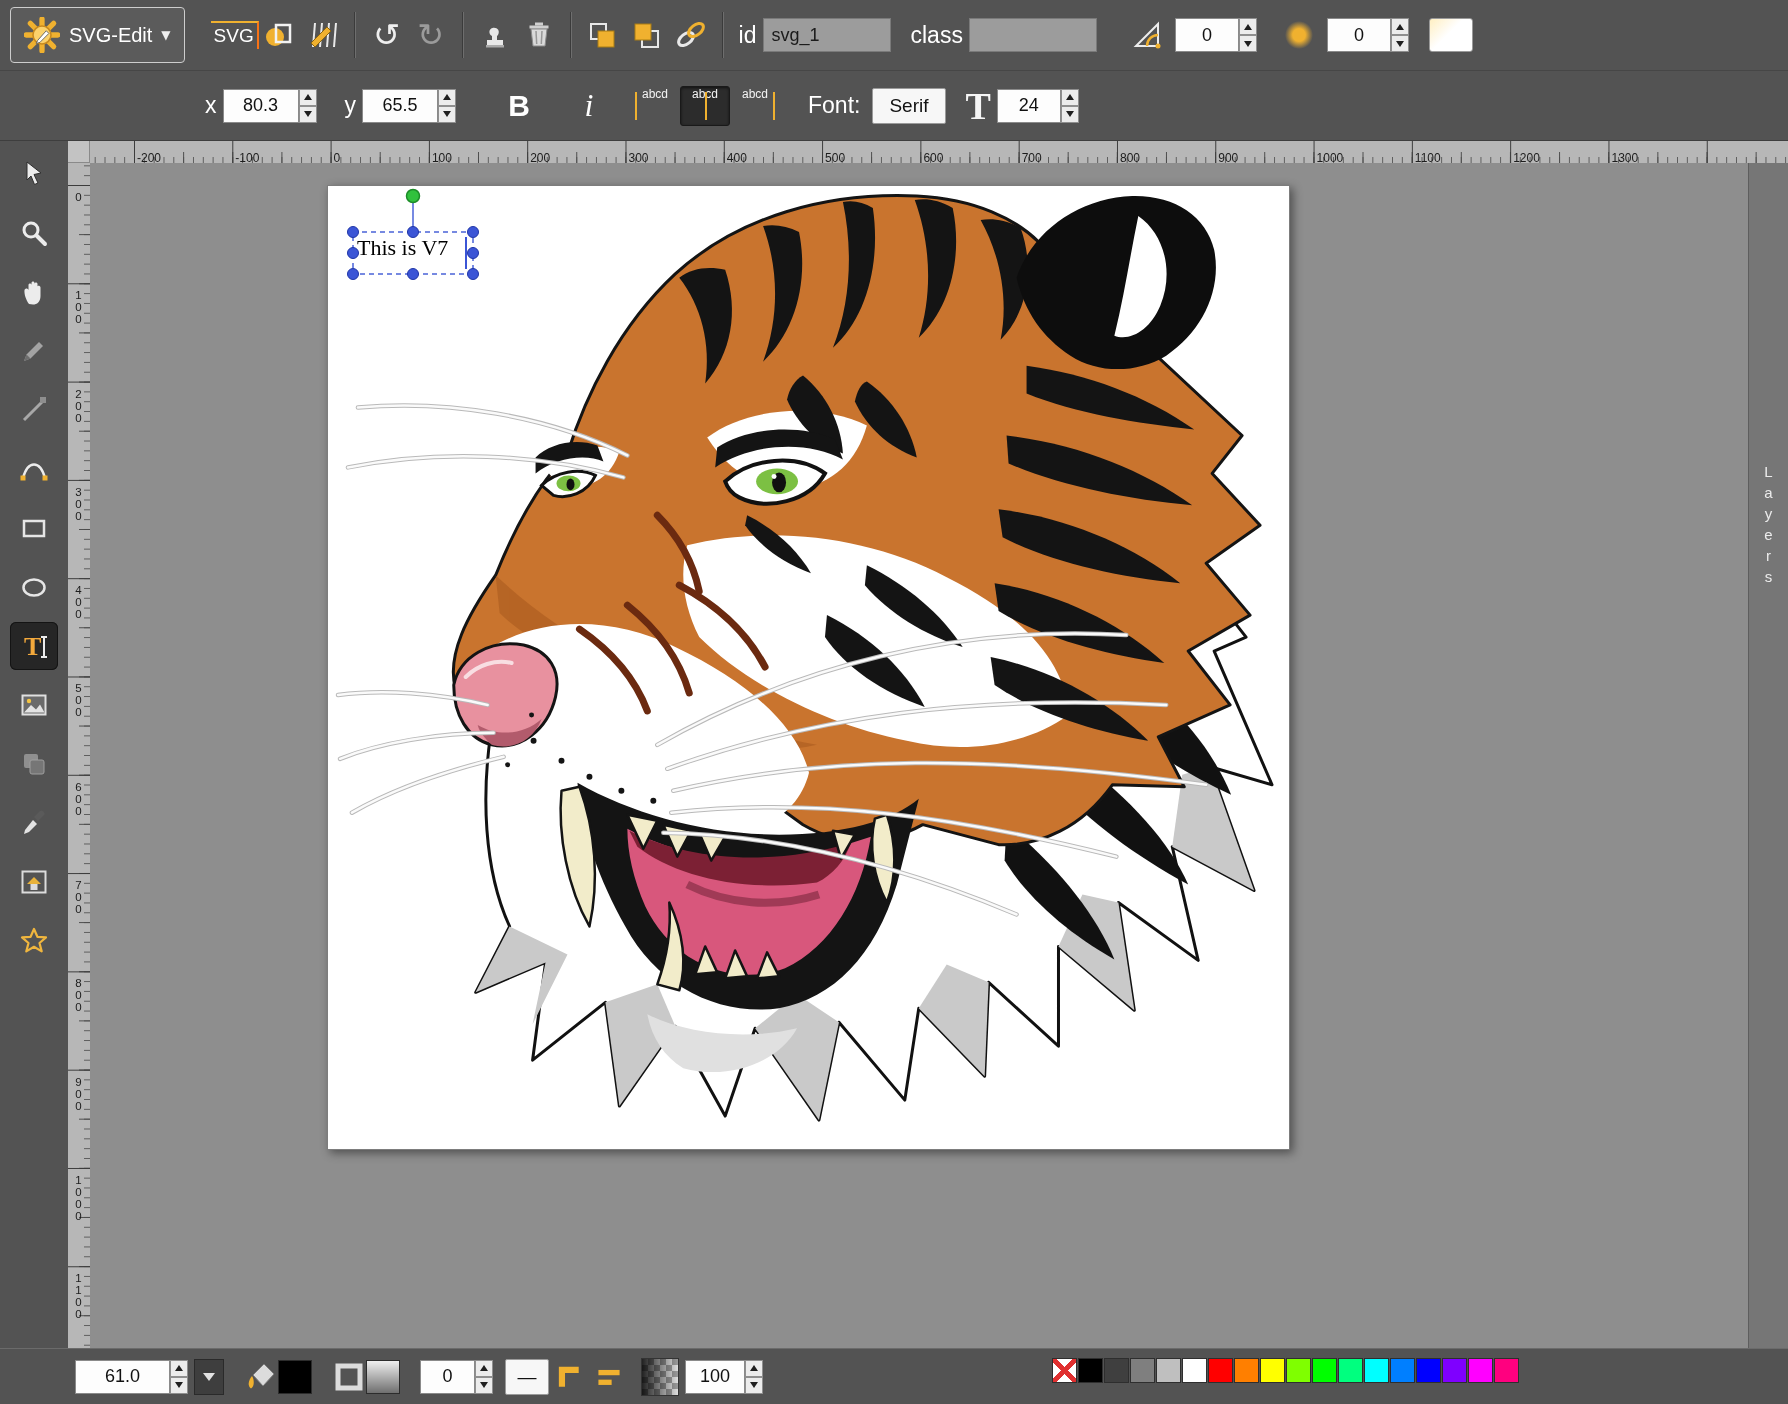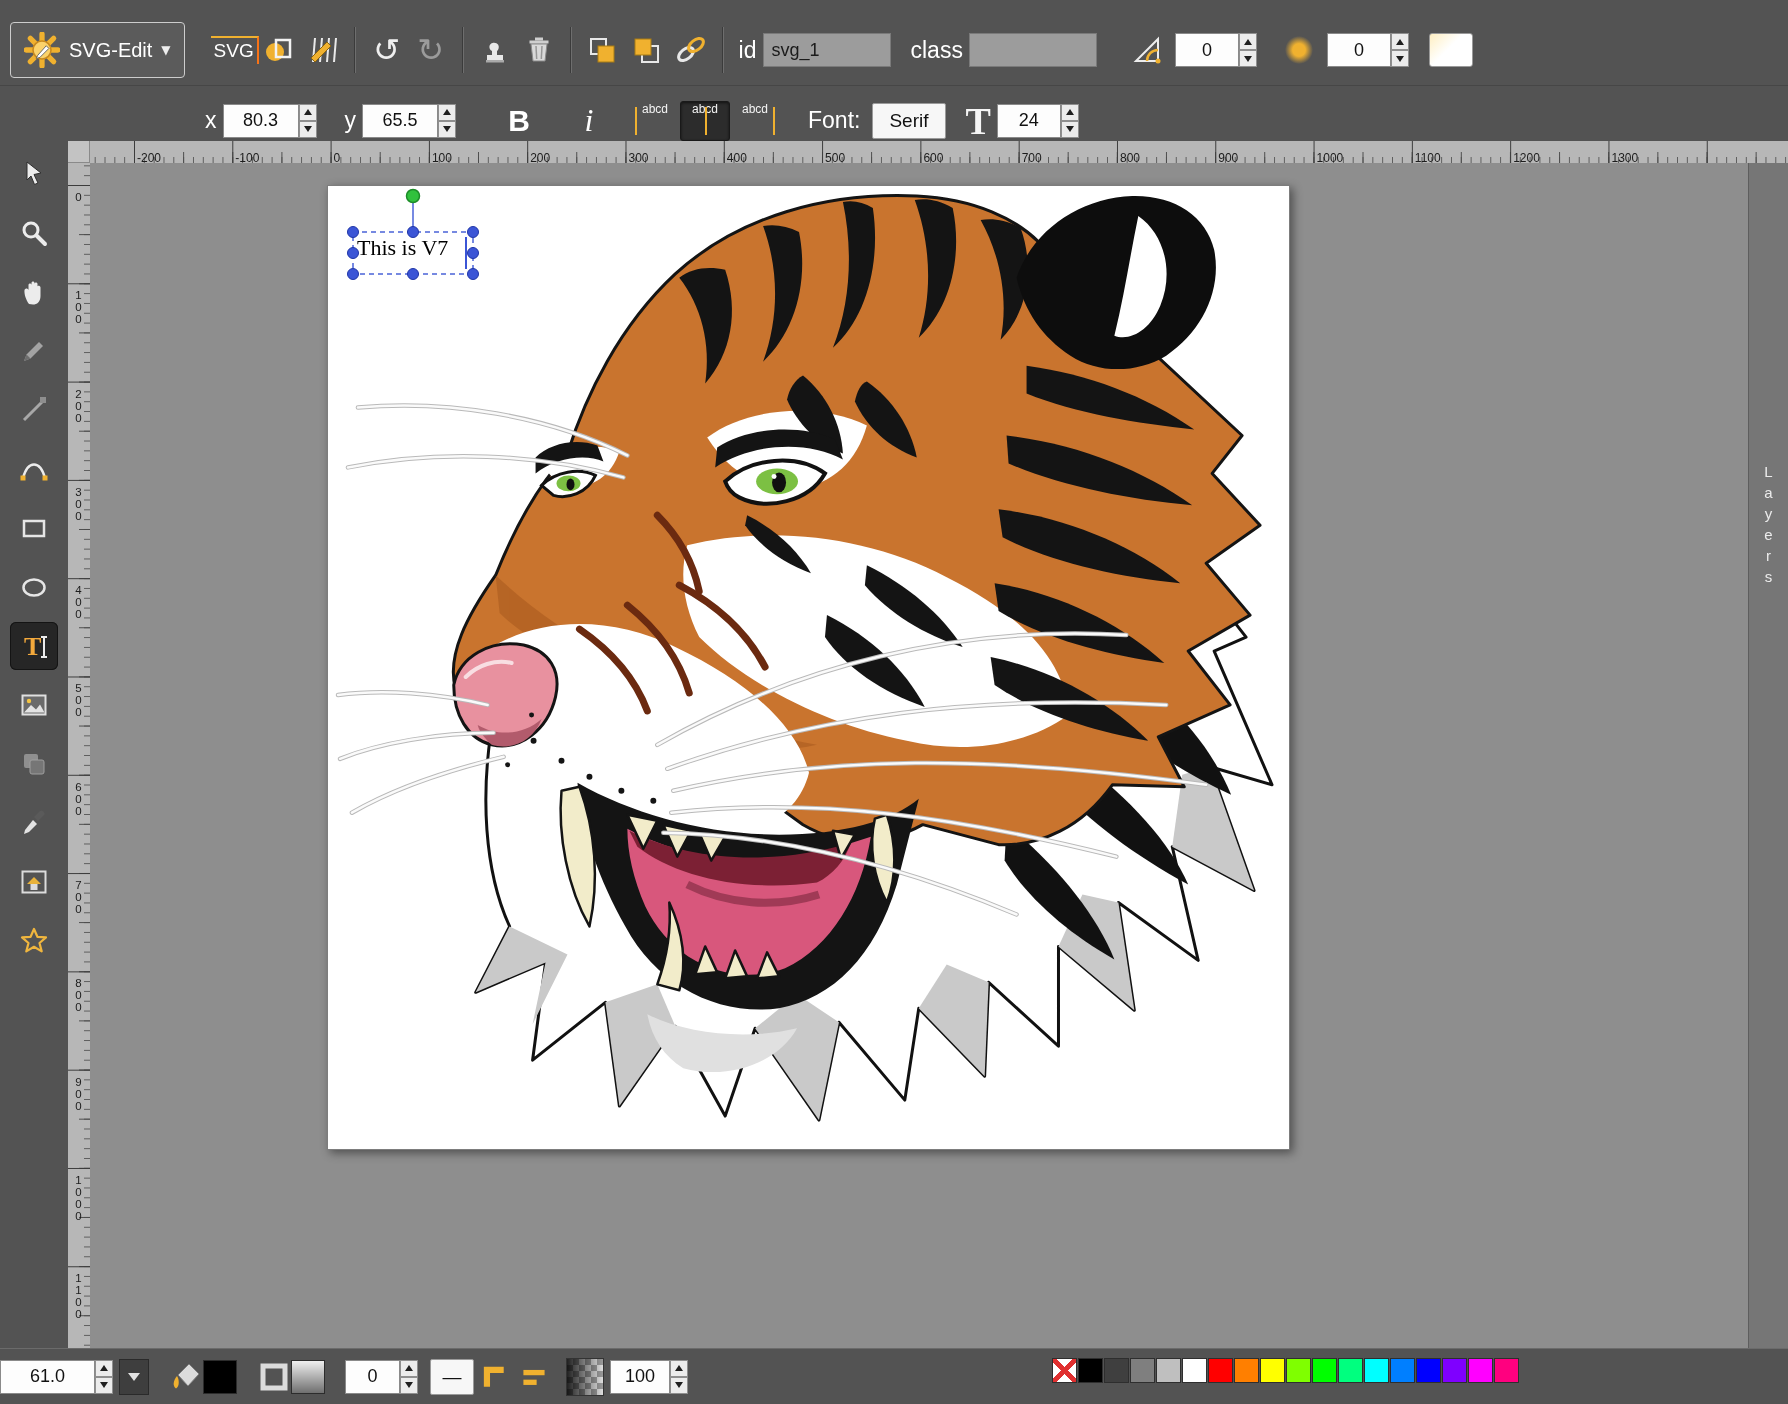--- a/index.html
+++ b/index.html
@@ -1,20 +1,20 @@
 <!DOCTYPE html>
 <html><head>
 <meta charset="utf-8">
 <style>
   *{margin:0;padding:0;box-sizing:border-box}
   html,body{width:1788px;height:1404px;overflow:hidden;background:#505050;font-family:"Liberation Sans",sans-serif;}
   #app{position:relative;width:1788px;height:1404px;background:#535353;}
 
   
-  .bar{position:absolute;left:0;right:0;display:flex;align-items:center;background:#535353;margin-top:15px;}
+  .bar{position:absolute;left:0;right:0;display:flex;align-items:center;background:#535353;}
   #topbar1{top:0;height:71px;border-bottom:1px solid #464646;padding:0 10px;}
   #topbar2{top:71px;height:70px;border-bottom:1px solid #3e3e3e;padding-left:205px;}
   .sep{width:2px;height:46px;margin:0 9px;background:#3b3b3b;border-right:1px solid #6e6e6e;flex:0 0 auto;}
   .tbtn{width:44px;height:44px;display:flex;align-items:center;justify-content:center;background:transparent;border:none;border-radius:4px;cursor:pointer;flex:0 0 auto;}
   .glyph{font-family:"DejaVu Sans",sans-serif;line-height:1;}
   .label{color:#ffffff;font-size:23px;flex:0 0 auto;}
   #logo{display:flex;align-items:center;gap:9px;border:1px solid #cdcdcd;border-radius:4px;height:56px;padding:0 13px;background:rgba(255,255,255,.05);color:#fff;font-size:20px;cursor:pointer;flex:0 0 auto;}
   #logo .dd{font-size:12px;color:#eee;}
   input.num{height:34px;width:76px;background:#fdfdfd;border:1px solid #8a8a8a;font-size:18px;color:#111;text-align:center;font-family:inherit;}
   input.gray{background:#9c9c9c;border:1px solid #7a7a7a;color:#1b1b1b;height:34px;width:128px;font-size:18px;padding:0 8px;font-family:inherit;}
@@ -60,21 +60,21 @@
   #workspace{position:absolute;left:90px;top:163px;right:0;bottom:56px;background:#8e8e8e;overflow:hidden;}
   #canvas{position:absolute;left:237px;top:22px;width:963px;height:965px;background:#fff;border:1px solid #7d7d7d;box-shadow:3px 3px 9px rgba(0,0,0,.45);text-align:center;}
   #canvas svg.tiger{position:absolute;inset:0;width:100%;height:100%;}
   #sel-overlay{position:absolute;left:0;top:0;width:190px;height:100px;}
   #sel-overlay svg{position:absolute;left:0;top:0;}
   .sel-text{position:absolute;left:29px;top:49px;font-family:"Liberation Serif",serif;font-size:22px;color:#000;white-space:nowrap;cursor:text;}
   #layers-tab{position:absolute;right:0;top:0;bottom:0;width:40px;background:#767676;border-left:1px solid #5e5e5e;display:flex;justify-content:center;cursor:pointer;}
   #layers-tab .vtext{margin-top:300px;writing-mode:vertical-lr;text-orientation:upright;color:#ececec;font-size:15px;letter-spacing:4px;}
 
   
-  #bottombar{bottom:0;top:auto;height:56px;border-top:1px solid #6b6b6b;}
+  #bottombar{bottom:0;top:auto;height:56px;border-top:1px solid #6b6b6b;padding-left:75px;}
   .swbox{width:34px;height:34px;border:1px solid #2c2c2c;flex:0 0 auto;}
   #fill-swatch{background:#000;}
   #stroke-swatch{background:linear-gradient(#efefef,#6f6f6f);}
   #opacity-icon{width:38px;height:38px;border:1px solid #333;flex:0 0 auto;
     background-image:linear-gradient(to right,rgba(0,0,0,.85),rgba(0,0,0,0)),
       linear-gradient(45deg,#9a9a9a 25%,transparent 25%,transparent 75%,#9a9a9a 75%),
       linear-gradient(45deg,#9a9a9a 25%,#dedede 25%,#dedede 75%,#9a9a9a 75%);
     background-size:100% 100%,12px 12px,12px 12px;background-position:0 0,0 0,6px 6px;}
   .ddb{width:30px;height:36px;background:#3e3e3e;border:1px solid #2a2a2a;display:flex;align-items:center;justify-content:center;cursor:pointer;}
   .ddb::after{content:"";border-left:6px solid transparent;border-right:6px solid transparent;border-top:8px solid #e2e2e2;}

